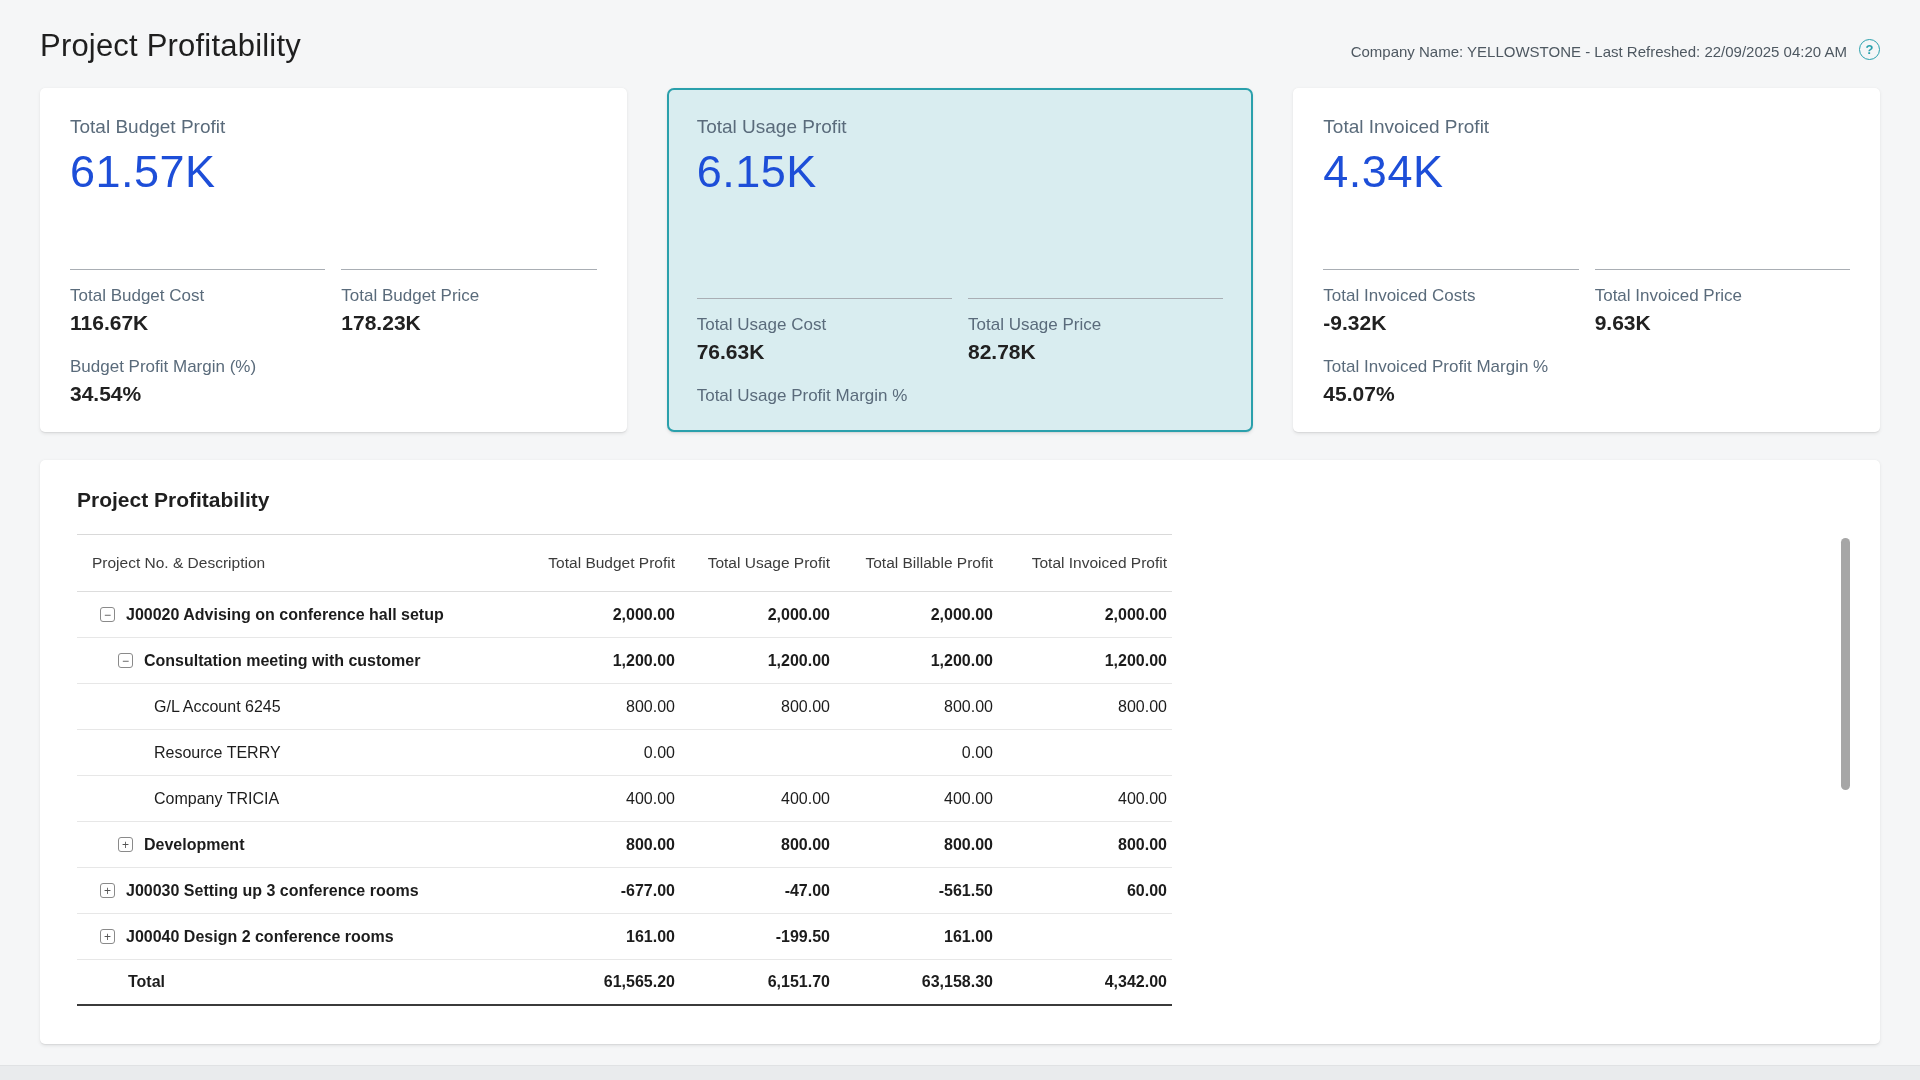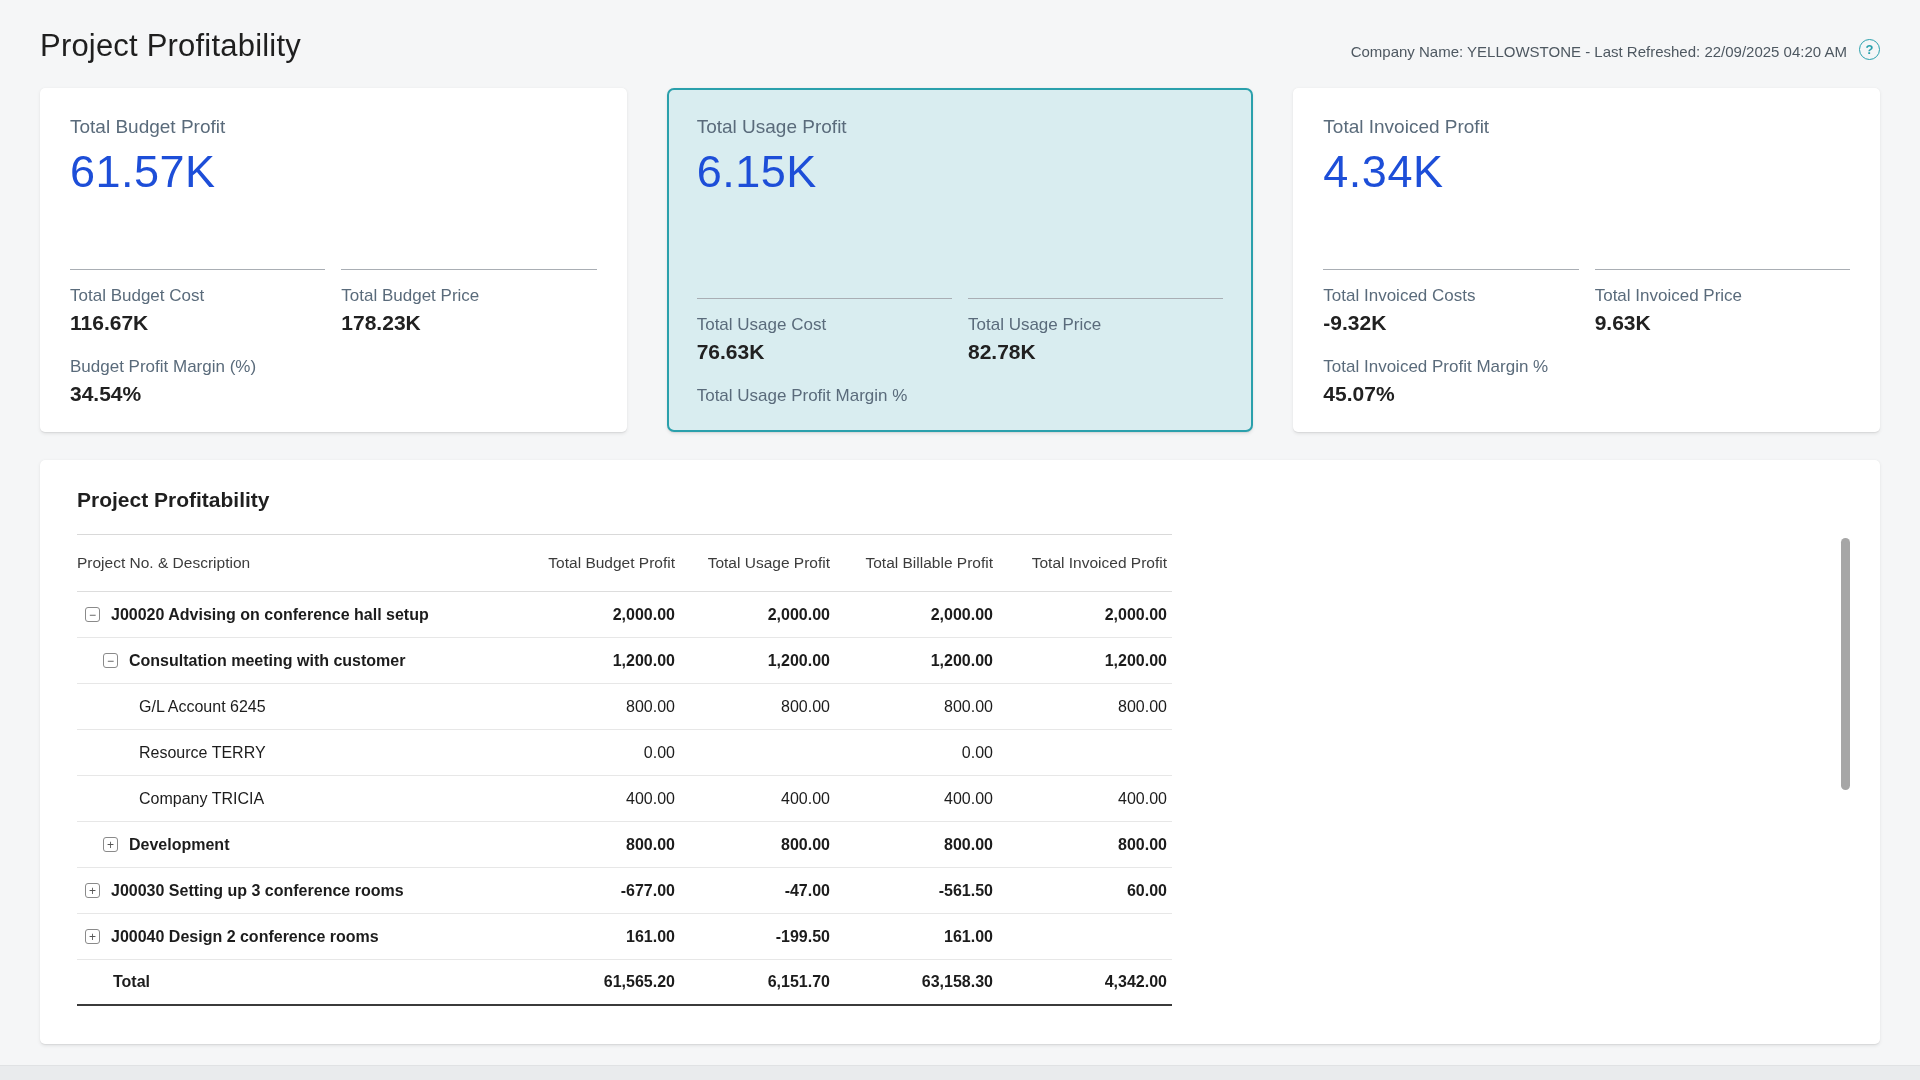--- a/index.html
+++ b/index.html
@@ -64,21 +64,21 @@
     grid-template-columns:448px 150px 155px 163px 174px;
     align-items:center; height:46px;
     border-bottom:1px solid #e7e7e7;
   }
   .trow.thead {
     height:58px; border-top:1px solid #d9d9d9; border-bottom:1px solid #dddddd;
     font-size:15.5px; color:#3c3c3c;
   }
   .trow.total-row { border-bottom:2px solid #3b3b3b; font-weight:700; }
   .cell.num { text-align:right; }
-  .cell.desc { display:flex; align-items:center; }
+  .cell.desc { display:flex; align-items:center;margin-left:15px; }
   .trow.bold { font-weight:700; }
   .lvl0 .cell.desc { padding-left:8px; }
   .lvl1 .cell.desc { padding-left:26px; }
   .lvl2 .cell.desc { padding-left:62px; }
   .total-row .cell.desc { padding-left:36px; }
   .icon-box {
     width:15px; height:15px; border:1px solid #8a8a8a; border-radius:3px;
     display:inline-flex; align-items:center; justify-content:center;
     font-size:12px; line-height:1; color:#555; margin-right:11px;
     font-weight:400; cursor:pointer; flex:0 0 auto; background:#fff;

